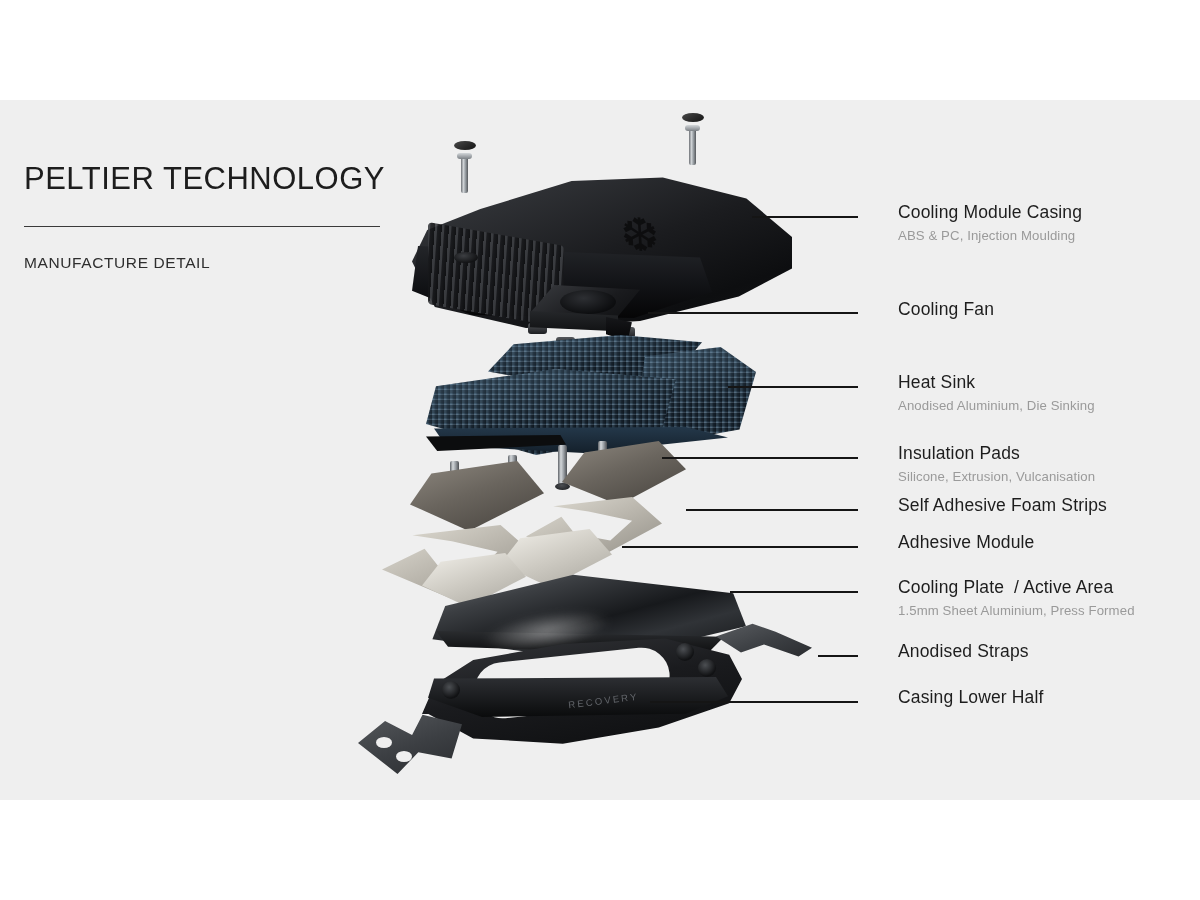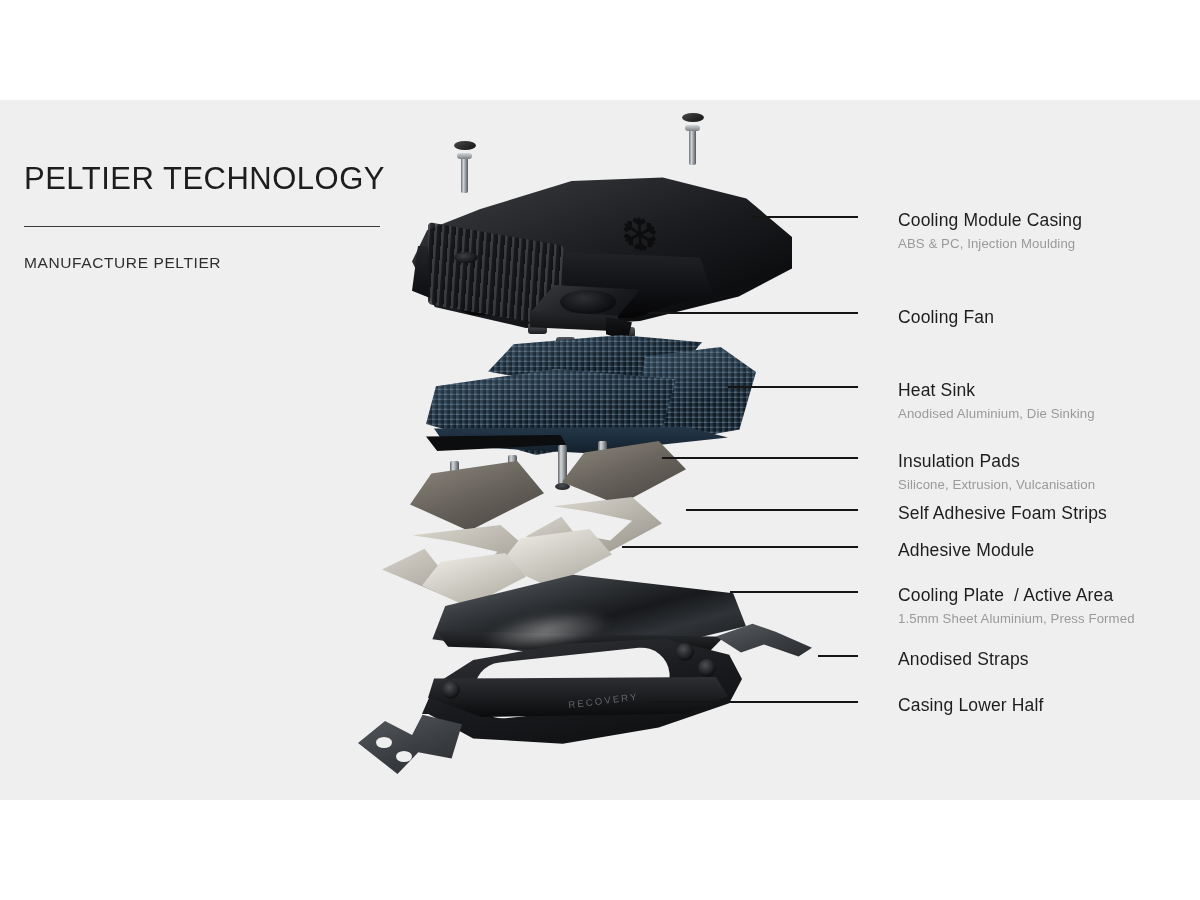--- a/index.html
+++ b/index.html
@@ -24,21 +24,21 @@
     color:#1d1d1d; line-height:1.1; white-space:nowrap;
   }
   #title-rule {
     margin-top:30px; width:356px; height:1px; background:#3a3a3a;
   }
   #subtitle {
     margin-top:27px; font-size:15.5px; letter-spacing:.6px; color:#2e2e2e;
   }
 
   
-  .callout { position:absolute; left:898px;margin-top:8px; }
+  .callout { position:absolute; left:898px; }
   .callout .c-title {
     font-size:17.5px; color:#1d1d1d; letter-spacing:.15px; white-space:pre;
     line-height:1.25;
   }
   .callout .c-sub {
     font-size:13.2px; color:#9a9a9a; letter-spacing:.1px; white-space:pre;
     line-height:1.3; margin-top:3px;
   }
 
   
@@ -220,21 +220,21 @@
 </head>
 <body>
 
 <div id="page">
 
   <div id="canvas-band"></div>
 
   <div id="title-block">
     <div id="page-title">PELTIER TECHNOLOGY</div>
     <div id="title-rule"></div>
-    <div id="subtitle">MANUFACTURE PELTIER</div>
+    <div id="subtitle">MANUFACTURE DETAIL</div>
   </div>
 
   <div id="render">
 
     <div class="screw-cap" style="left:124px; top:36px;"></div>
     <div class="screw-shaft" style="left:131px; top:50px; height:38px;"></div>
     <div class="screw-head" style="left:127px; top:48px;"></div>
 
     <div class="screw-cap" style="left:352px; top:8px;"></div>
     <div class="screw-shaft" style="left:359px; top:22px; height:38px;"></div>

